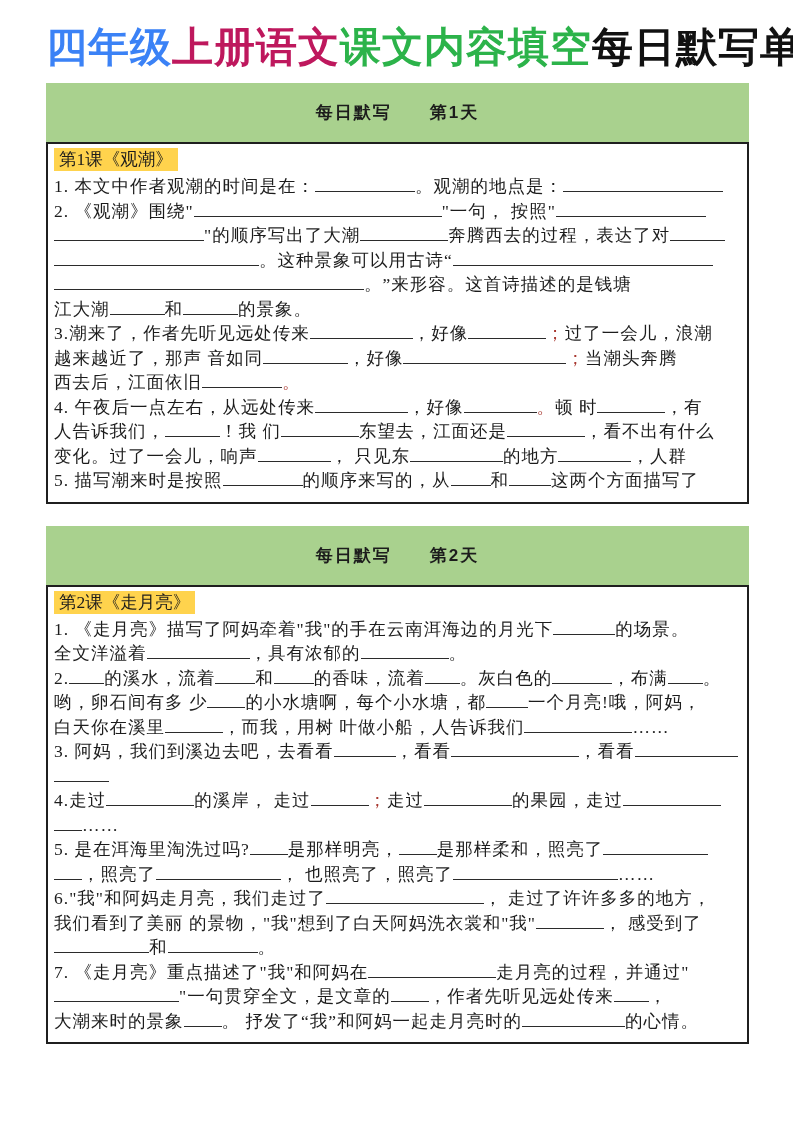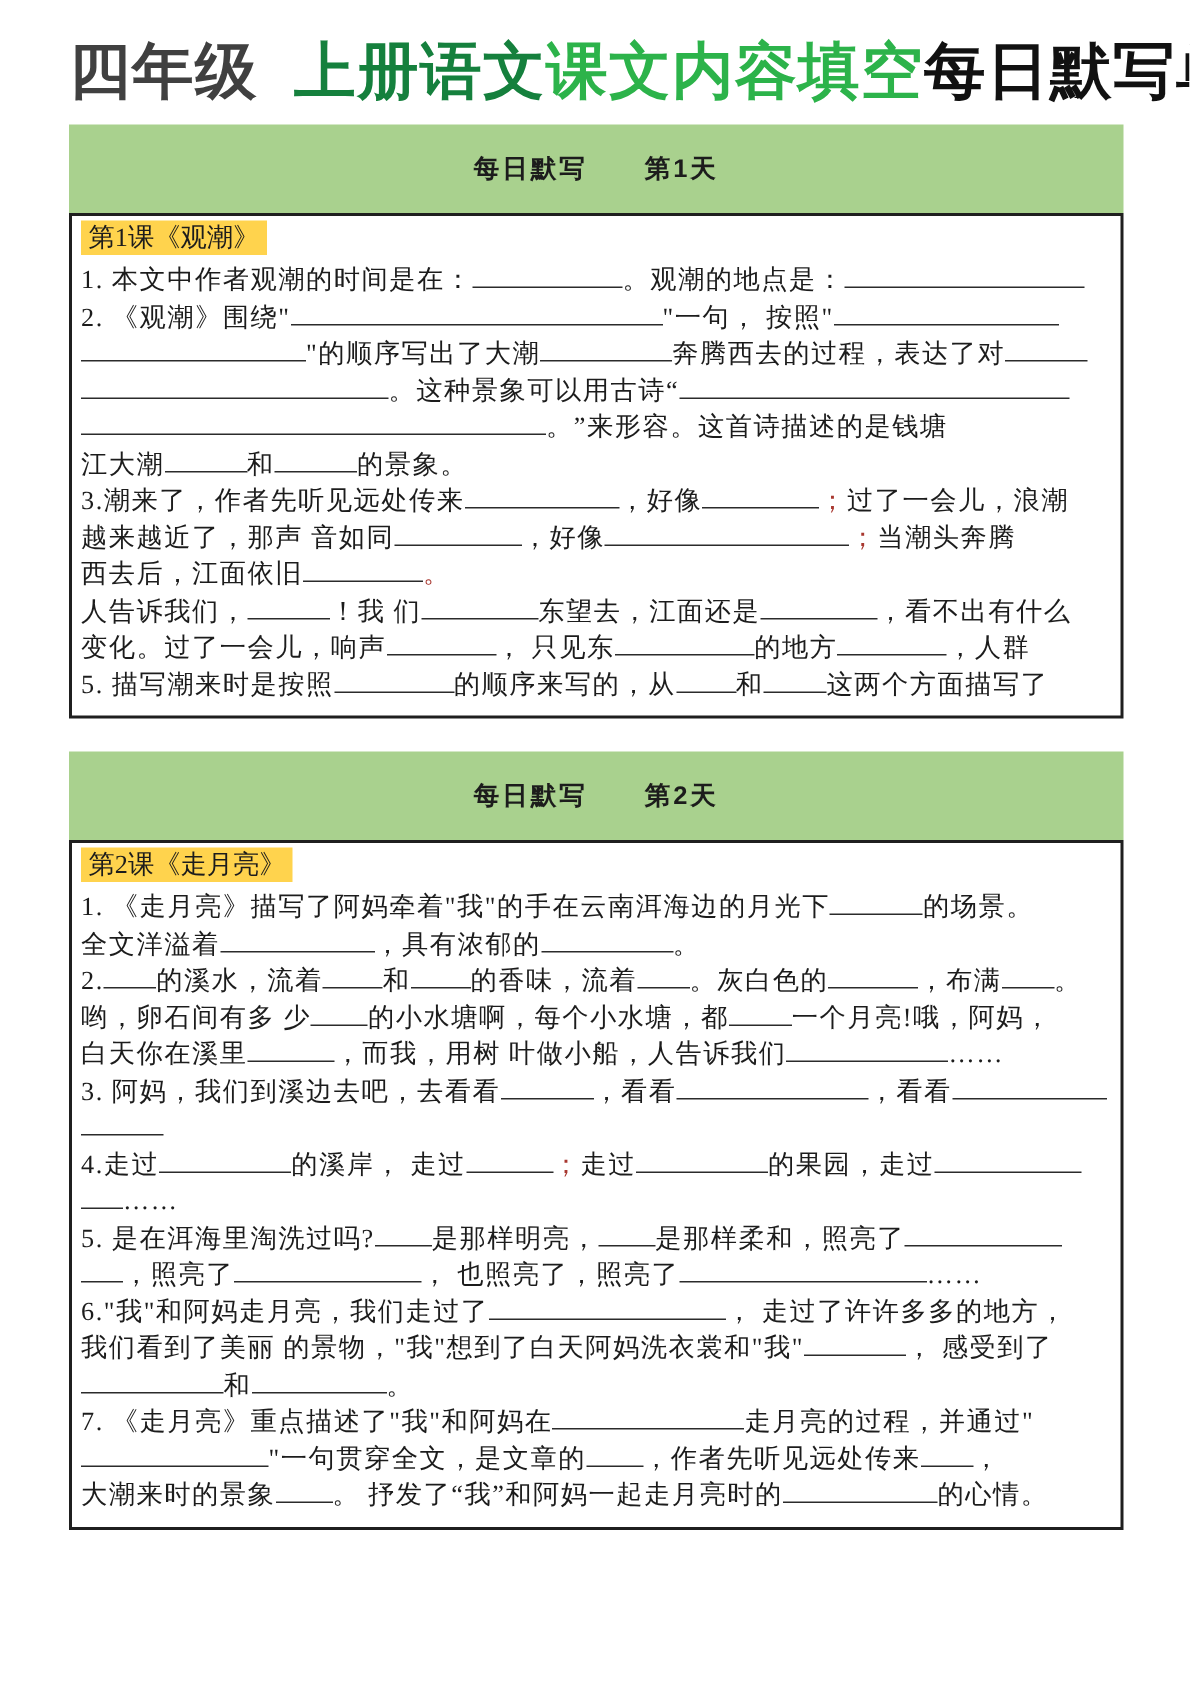--- a/index.html
+++ b/index.html
@@ -34,34 +34,35 @@
     display:inline-block;height:15px;border-bottom:1.6px solid #2b2b2b;
     vertical-align:baseline;
   }
   .seg{display:inline;}
   .red{color:#a8372f;}
 </style>
 </head>
 <body>
 
 <div class="page">
-  <h1 class="main-title"><span class="seg" style="color: #404040;">四年级</span><span class="seg" style="color: #15803d; margin-left: 24px;">上册语文</span><span class="seg" style="color: rgb(44, 179, 74);">课文内容填空</span><span class="seg" style="color: rgb(17, 17, 17);">每日默写单</span></h1>
+  <h1 class="main-title"><span class="seg" style="color: #3b82f6;">四年级</span><span class="seg" style="color: #be185d;">上册语文</span><span class="seg" style="color: rgb(44, 179, 74);">课文内容填空</span><span class="seg" style="color: rgb(17, 17, 17);">每日默写单</span></h1>
   <div id="content">
       <div class="day-bar">每日默写　　第1天</div>
       <div class="lesson-box">
         <div class="lesson-row"><span class="lesson-title">第1课《观潮》</span></div>
         <div class="fill-line"><span class="seg">1. 本文中作者观潮的时间是在：</span><span class="blank" style="width: 100px;"></span><span class="seg">。观潮的地点是：</span><span class="blank" style="width: 160px;"></span></div>
         <div class="fill-line"><span class="seg">2. 《观潮》围绕"</span><span class="blank" style="width: 248px;"></span><span class="seg">"一句， 按照"</span><span class="blank" style="width: 150px;"></span></div>
         <div class="fill-line"><span class="blank" style="width: 150px;"></span><span class="seg">"的顺序写出了大潮</span><span class="blank" style="width: 88px;"></span><span class="seg">奔腾西去的过程，表达了对</span><span class="blank" style="width: 55px;"></span></div>
         <div class="fill-line"><span class="blank" style="width: 205px;"></span><span class="seg">。这种景象可以用古诗“</span><span class="blank" style="width: 260px;"></span></div>
         <div class="fill-line"><span class="blank" style="width: 310px;"></span><span class="seg">。”来形容。这首诗描述的是钱塘</span></div>
         <div class="fill-line"><span class="seg">江大潮</span><span class="blank" style="width: 55px;"></span><span class="seg">和</span><span class="blank" style="width: 55px;"></span><span class="seg">的景象。</span></div>
         <div class="fill-line"><span class="seg">3.潮来了，作者先听见远处传来</span><span class="blank" style="width: 103px;"></span><span class="seg">，好像</span><span class="blank" style="width: 78px;"></span><span class="seg red">；</span><span class="seg">过了一会儿，浪潮</span></div>
         <div class="fill-line"><span class="seg">越来越近了，那声 音如同</span><span class="blank" style="width: 85px;"></span><span class="seg">，好像</span><span class="blank" style="width: 163px;"></span><span class="seg red">；</span><span class="seg">当潮头奔腾</span></div>
         <div class="fill-line"><span class="seg">西去后，江面依旧</span><span class="blank" style="width: 80px;"></span><span class="seg red">。</span></div>
+        <div class="fill-line"><span class="seg">4. 午夜后一点左右，从远处传来</span><span class="blank" style="width: 93px;"></span><span class="seg">，好像</span><span class="blank" style="width: 73px;"></span><span class="seg red">。</span><span class="seg">顿 时</span><span class="blank" style="width: 68px;"></span><span class="seg">，有</span></div>
         <div class="fill-line"><span class="seg">人告诉我们，</span><span class="blank" style="width: 55px;"></span><span class="seg">！我 们</span><span class="blank" style="width: 78px;"></span><span class="seg">东望去，江面还是</span><span class="blank" style="width: 78px;"></span><span class="seg">，看不出有什么</span></div>
         <div class="fill-line"><span class="seg">变化。过了一会儿，响声</span><span class="blank" style="width: 73px;"></span><span class="seg">， 只见东</span><span class="blank" style="width: 93px;"></span><span class="seg">的地方</span><span class="blank" style="width: 73px;"></span><span class="seg">，人群</span></div>
         <div class="fill-line"><span class="seg">5. 描写潮来时是按照</span><span class="blank" style="width: 80px;"></span><span class="seg">的顺序来写的，从</span><span class="blank" style="width: 40px;"></span><span class="seg">和</span><span class="blank" style="width: 42px;"></span><span class="seg">这两个方面描写了</span></div>
       </div>
       <div class="day-bar">每日默写　　第2天</div>
       <div class="lesson-box">
         <div class="lesson-row"><span class="lesson-title">第2课《走月亮》</span></div>
         <div class="fill-line"><span class="seg">1. 《走月亮》描写了阿妈牵着"我"的手在云南洱海边的月光下</span><span class="blank" style="width: 62px;"></span><span class="seg">的场景。</span></div>
         <div class="fill-line"><span class="seg">全文洋溢着</span><span class="blank" style="width: 103px;"></span><span class="seg">，具有浓郁的</span><span class="blank" style="width: 88px;"></span><span class="seg">。</span></div>
         <div class="fill-line"><span class="seg">2.</span><span class="blank" style="width: 35px;"></span><span class="seg">的溪水，流着</span><span class="blank" style="width: 40px;"></span><span class="seg">和</span><span class="blank" style="width: 40px;"></span><span class="seg">的香味，流着</span><span class="blank" style="width: 35px;"></span><span class="seg">。灰白色的</span><span class="blank" style="width: 60px;"></span><span class="seg">，布满</span><span class="blank" style="width: 35px;"></span><span class="seg">。</span></div>

